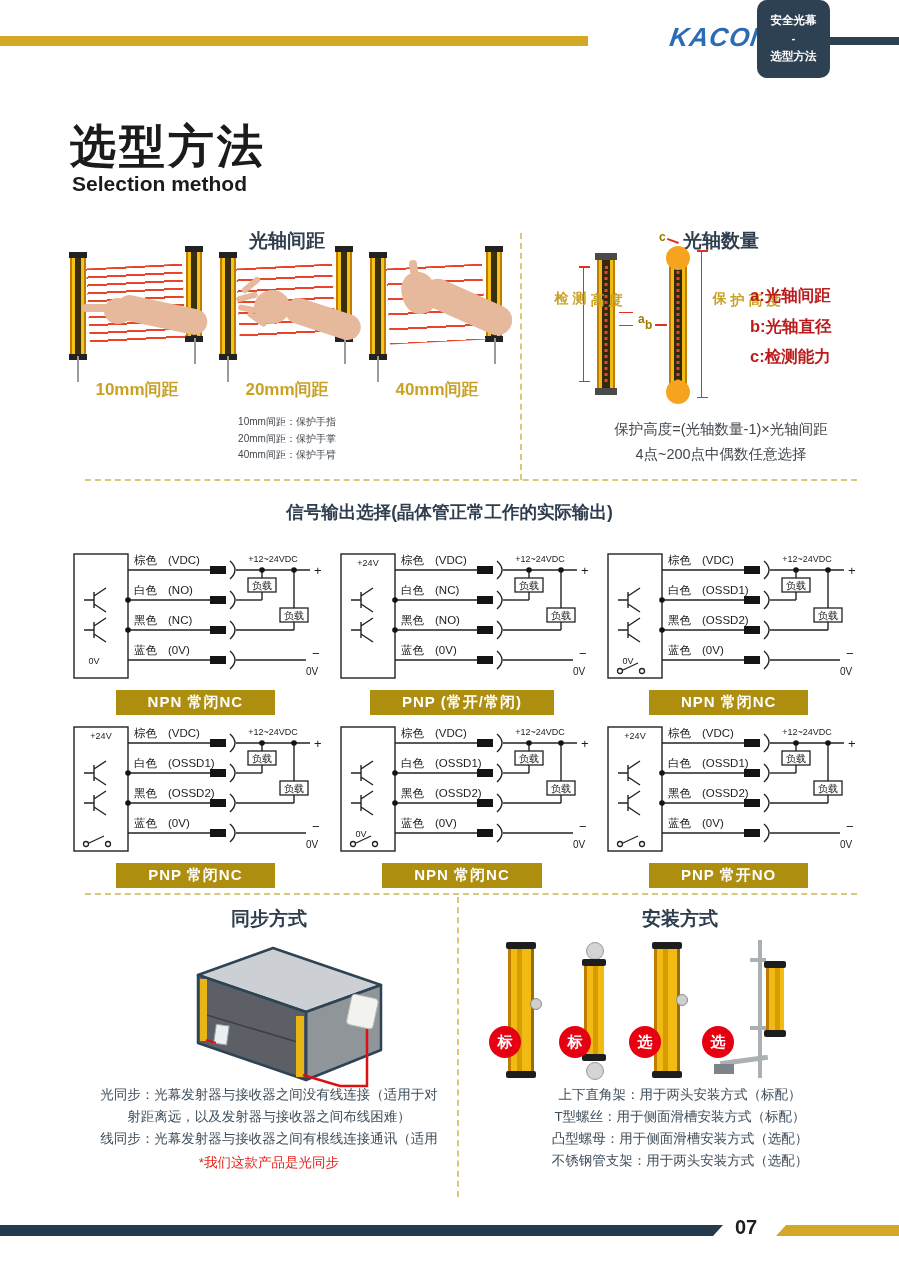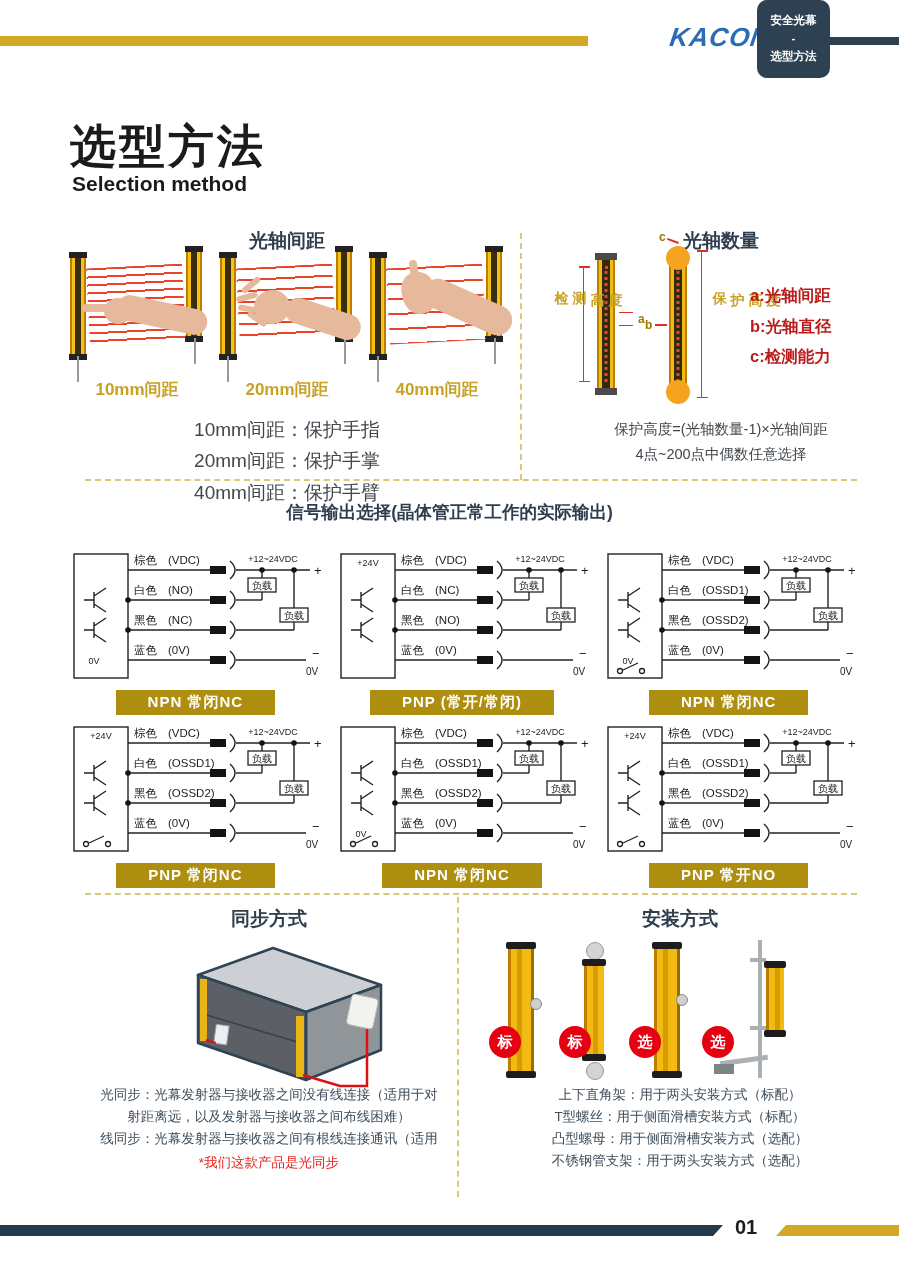--- a/index.html
+++ b/index.html
@@ -34,21 +34,21 @@
   .post::before,.post::after{content:"";position:absolute;left:-1px;width:18px;height:6px;background:#222;}
   .post::before{top:-6px;} .post::after{bottom:-6px;}
   .cable{position:absolute;width:2px;height:26px;background:#9a9a9a;}
   .beams{position:absolute;transform:rotate(-3deg);}
   .b1{background:repeating-linear-gradient(to bottom,#e8442a 0 2px,transparent 2px 8px);}
   .b2{background:repeating-linear-gradient(to bottom,#e8442a 0 2px,transparent 2px 11px);}
   .b3{background:repeating-linear-gradient(to bottom,#e8442a 0 2px,transparent 2px 15px);}
   .skin{position:absolute;background:#e6b89c;}
   .lc-label{margin-top:6px;font-size:17px;font-weight:bold;color:#c8a125;}
   .lc-notes{position:absolute;top:186px;width:100%;text-align:center;}
-  .lc-notes .inner{display:inline-block;text-align:left;font-size:19px;color:#41474d;line-height:1.65;}
+  .lc-notes .inner{display:inline-block;text-align:left;font-size:10px;color:#41474d;line-height:1.65;}
 
   
   .ac-sec{position:absolute;left:545px;top:228px;width:352px;}
   .lc-bar{position:absolute;width:18px;
         background:linear-gradient(90deg,#c07c00 0 2px,#f2bb14 2px 5px,#33290f 5px 13px,#f2bb14 13px 16px,#c07c00 16px 18px);}
   .lc-bar::before,.lc-bar::after{content:"";position:absolute;left:-2px;width:22px;height:7px;background:#4a4a4a;}
   .lc-bar::before{top:-7px;} .lc-bar::after{bottom:-7px;}
   .dots{position:absolute;left:50%;top:6px;bottom:6px;border-left:3px dotted #e8442a;transform:translateX(-1.5px);}
   .vtext{position:absolute;writing-mode:vertical-lr;text-orientation:upright;color:#c8a125;
          font-weight:bold;font-size:14px;letter-spacing:2px;}
@@ -632,16 +632,16 @@
     </div>
     <div class="info-lines">
       <div>上下直角架：用于两头安装方式（标配）</div>
       <div>T型螺丝：用于侧面滑槽安装方式（标配）</div>
       <div>凸型螺母：用于侧面滑槽安装方式（选配）</div>
       <div>不锈钢管支架：用于两头安装方式（选配）</div>
     </div>
   </div>
 
   <div class="foot-navy"></div>
-  <div class="foot-page">01</div>
+  <div class="foot-page">07</div>
   <div class="foot-gold"></div>
 
 </div>
 
 </body></html>

